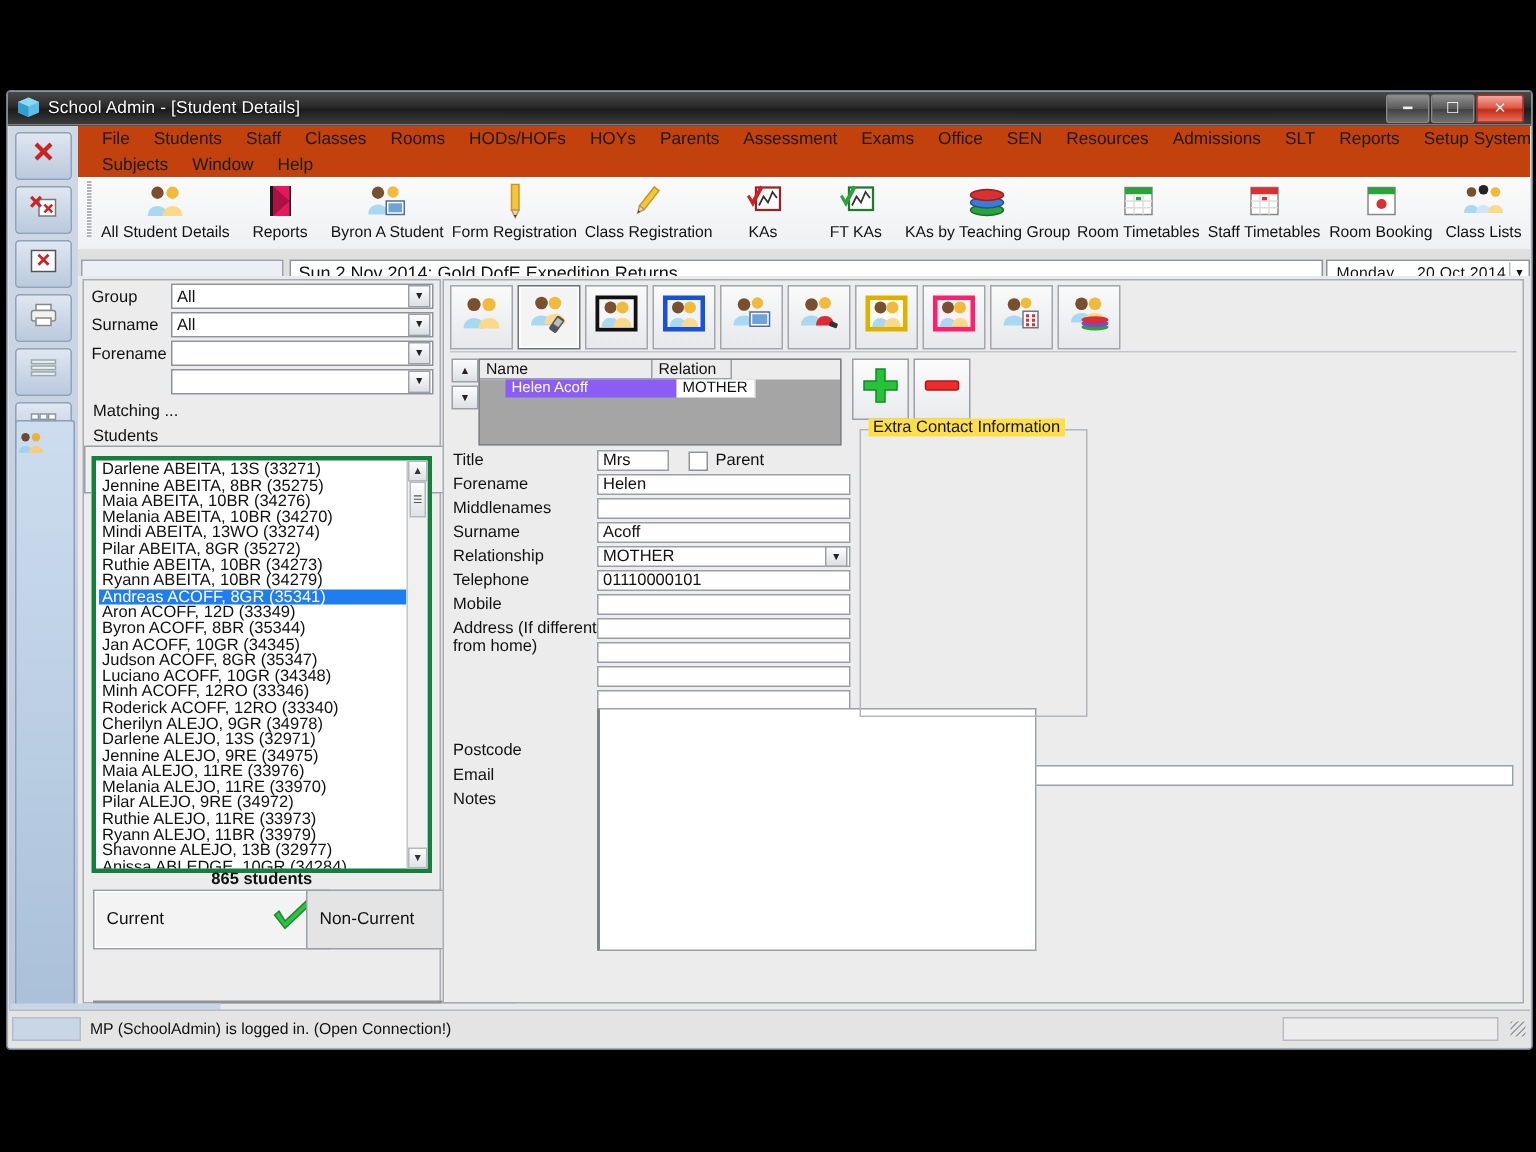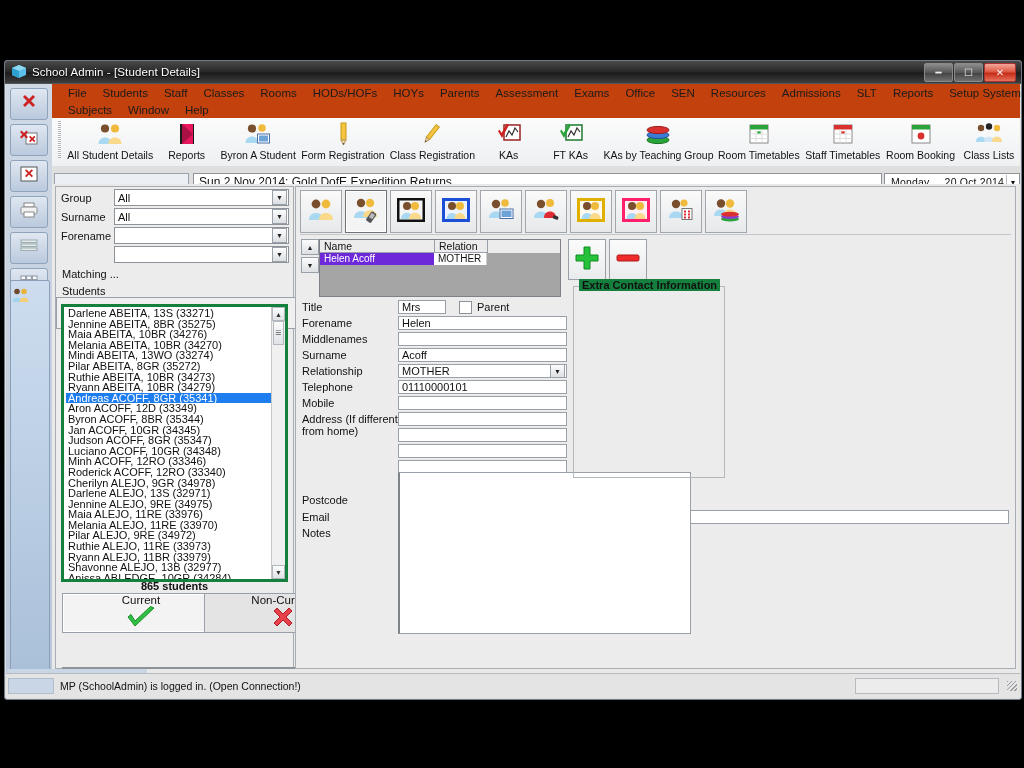--- a/index.html
+++ b/index.html
@@ -87,21 +87,21 @@
   #listscroll{width:13px;background:#f0f0f0;border-left:1px solid #c7c7c7;position:relative;}
   .sarrow{height:12px;display:flex;align-items:center;justify-content:center;font-size:7px;
           background:linear-gradient(#fcfcfc,#dfe2e6);border:1px solid #b3b8be;color:#333;}
   .sthumb{position:absolute;left:1px;right:1px;top:14px;height:22px;
           background:linear-gradient(#fcfcfc,#dfe2e6);border:1px solid #b3b8be;
           display:flex;align-items:center;justify-content:center;font-size:7px;color:#555;}
 
   #countlab{position:absolute;left:0;right:0;top:393px;text-align:center;font-size:11px;
             font-weight:bold;color:#111;}
   .bigbtn{position:absolute;height:38px;border:1px solid #9aa0a7;background:#efefef;
-          display:flex;align-items:center;justify-content:space-between;padding:0 8px;flex-direction:column;}
+          display:flex;align-items:center;justify-content:space-between;padding:0 8px;}
   .bigbtn .lab{font-size:11.5px;color:#111;}
   #btn-current{left:6px;top:406px;width:140px;background:#f3f3f3;
                box-shadow:inset 0 0 0 1px #fff;}
   #btn-noncurrent{left:148px;top:406px;width:140px;background:#e4e4e4;}
   #btn-locked{left:6px;top:448px;width:282px;height:30px;border:1px solid #9aa0a7;background:#efefef;
               display:flex;align-items:center;justify-content:space-between;padding:0 6px;}
   #lockline{position:absolute;left:6px;top:480px;width:282px;height:2px;background:#8e939a;}
 
   
   #details{position:absolute;left:243px;top:2px;right:4px;bottom:4px;
@@ -116,42 +116,42 @@
   .spin{width:16px;height:14px;border:1px solid #9aa0a7;background:linear-gradient(#fcfcfc,#dde0e4);
         display:flex;align-items:center;justify-content:center;font-size:7px;color:#222;margin-bottom:2px;}
   #contactgrid{position:absolute;left:23px;top:52px;width:240px;height:56px;
                background:#a5a5a5;border:1px solid #7e8288;}
   .ghead{display:flex;height:13px;background:#ececec;}
   .gh{font-size:10.5px;color:#111;padding-left:4px;border-right:1px solid #9aa0a7;
       border-bottom:1px solid #9aa0a7;line-height:13px;}
   .gh.c1{width:110px;}.gh.c2{width:48px;}
   .grow{display:flex;height:12px;}
   .gc{font-size:10px;line-height:12px;padding-left:4px;}
-  .gc.c1{width:110px;background:#6d28d9;color:#fff;}
+  .gc.c1{width:110px;background:#8b5cf6;color:#fff;margin-left:17px;}
   .gc.c2{width:48px;background:#fff;color:#111;border-right:1px solid #cfcfcf;}
 
   #btn-add{position:absolute;left:272px;top:52px;width:36px;height:39px;border:1px solid #9aa0a7;
            background:linear-gradient(#fbfbfb,#e9ebed);display:flex;align-items:center;justify-content:center;}
   #btn-del{position:absolute;left:313px;top:52px;width:36px;height:39px;border:1px solid #9aa0a7;
            background:linear-gradient(#fbfbfb,#e9ebed);display:flex;align-items:center;justify-content:center;}
 
   .drow{position:absolute;left:6px;display:flex;align-items:center;}
   .dlab{font-size:11px;color:#111;width:96px;flex:0 0 auto;line-height:12px;}
   .dfield{background:#fff;border:1px solid #9aa0a7;height:14px;font-size:11px;color:#111;
           display:flex;align-items:center;padding-left:3px;box-sizing:border-box;}
   .dfield.combo{display:flex;justify-content:space-between;padding-right:1px;}
   .dfield.combo .arrow{width:13px;height:12px;border:1px solid #9aa0a7;
         background:linear-gradient(#fdfdfd,#dcdfe3);display:flex;align-items:center;
         justify-content:center;font-size:7px;color:#222;}
   .chk{width:11px;height:11px;border:1px solid #8d9299;background:#fff;}
 
   #extrabox{position:absolute;left:277px;top:99px;width:150px;height:190px;
             border:1px solid #b4b8bd;}
-  #extralegend{position:absolute;left:283px;top:92px;background:#15803d;padding:0 3px;
-               font-size:11px;color:#111;font-weight:bold;}
+  #extralegend{position:absolute;left:283px;top:92px;background:#fde047;padding:0 3px;
+               font-size:11px;color:#111;}
 
   #notesbox{position:absolute;left:102px;top:285px;width:290px;height:160px;background:#fff;
             border:1px solid #9aa0a7;border-left:2px solid #7f8489;}
 
   
   #statusbar{position:absolute;left:1px;right:1px;bottom:1px;height:24px;background:#e4e4e4;
              border-top:1px solid #b6babf;display:flex;align-items:center;}
   #stat-sq{width:44px;height:14px;background:#c9d6e6;border:1px solid #b2bdcb;margin-left:2px;}
   #stat-txt{font-size:10.5px;color:#111;margin-left:6px;flex:1 1 auto;}
   #stat-prog{width:142px;height:14px;background:#ececec;border:1px solid #b7bbc0;margin-right:8px;}

